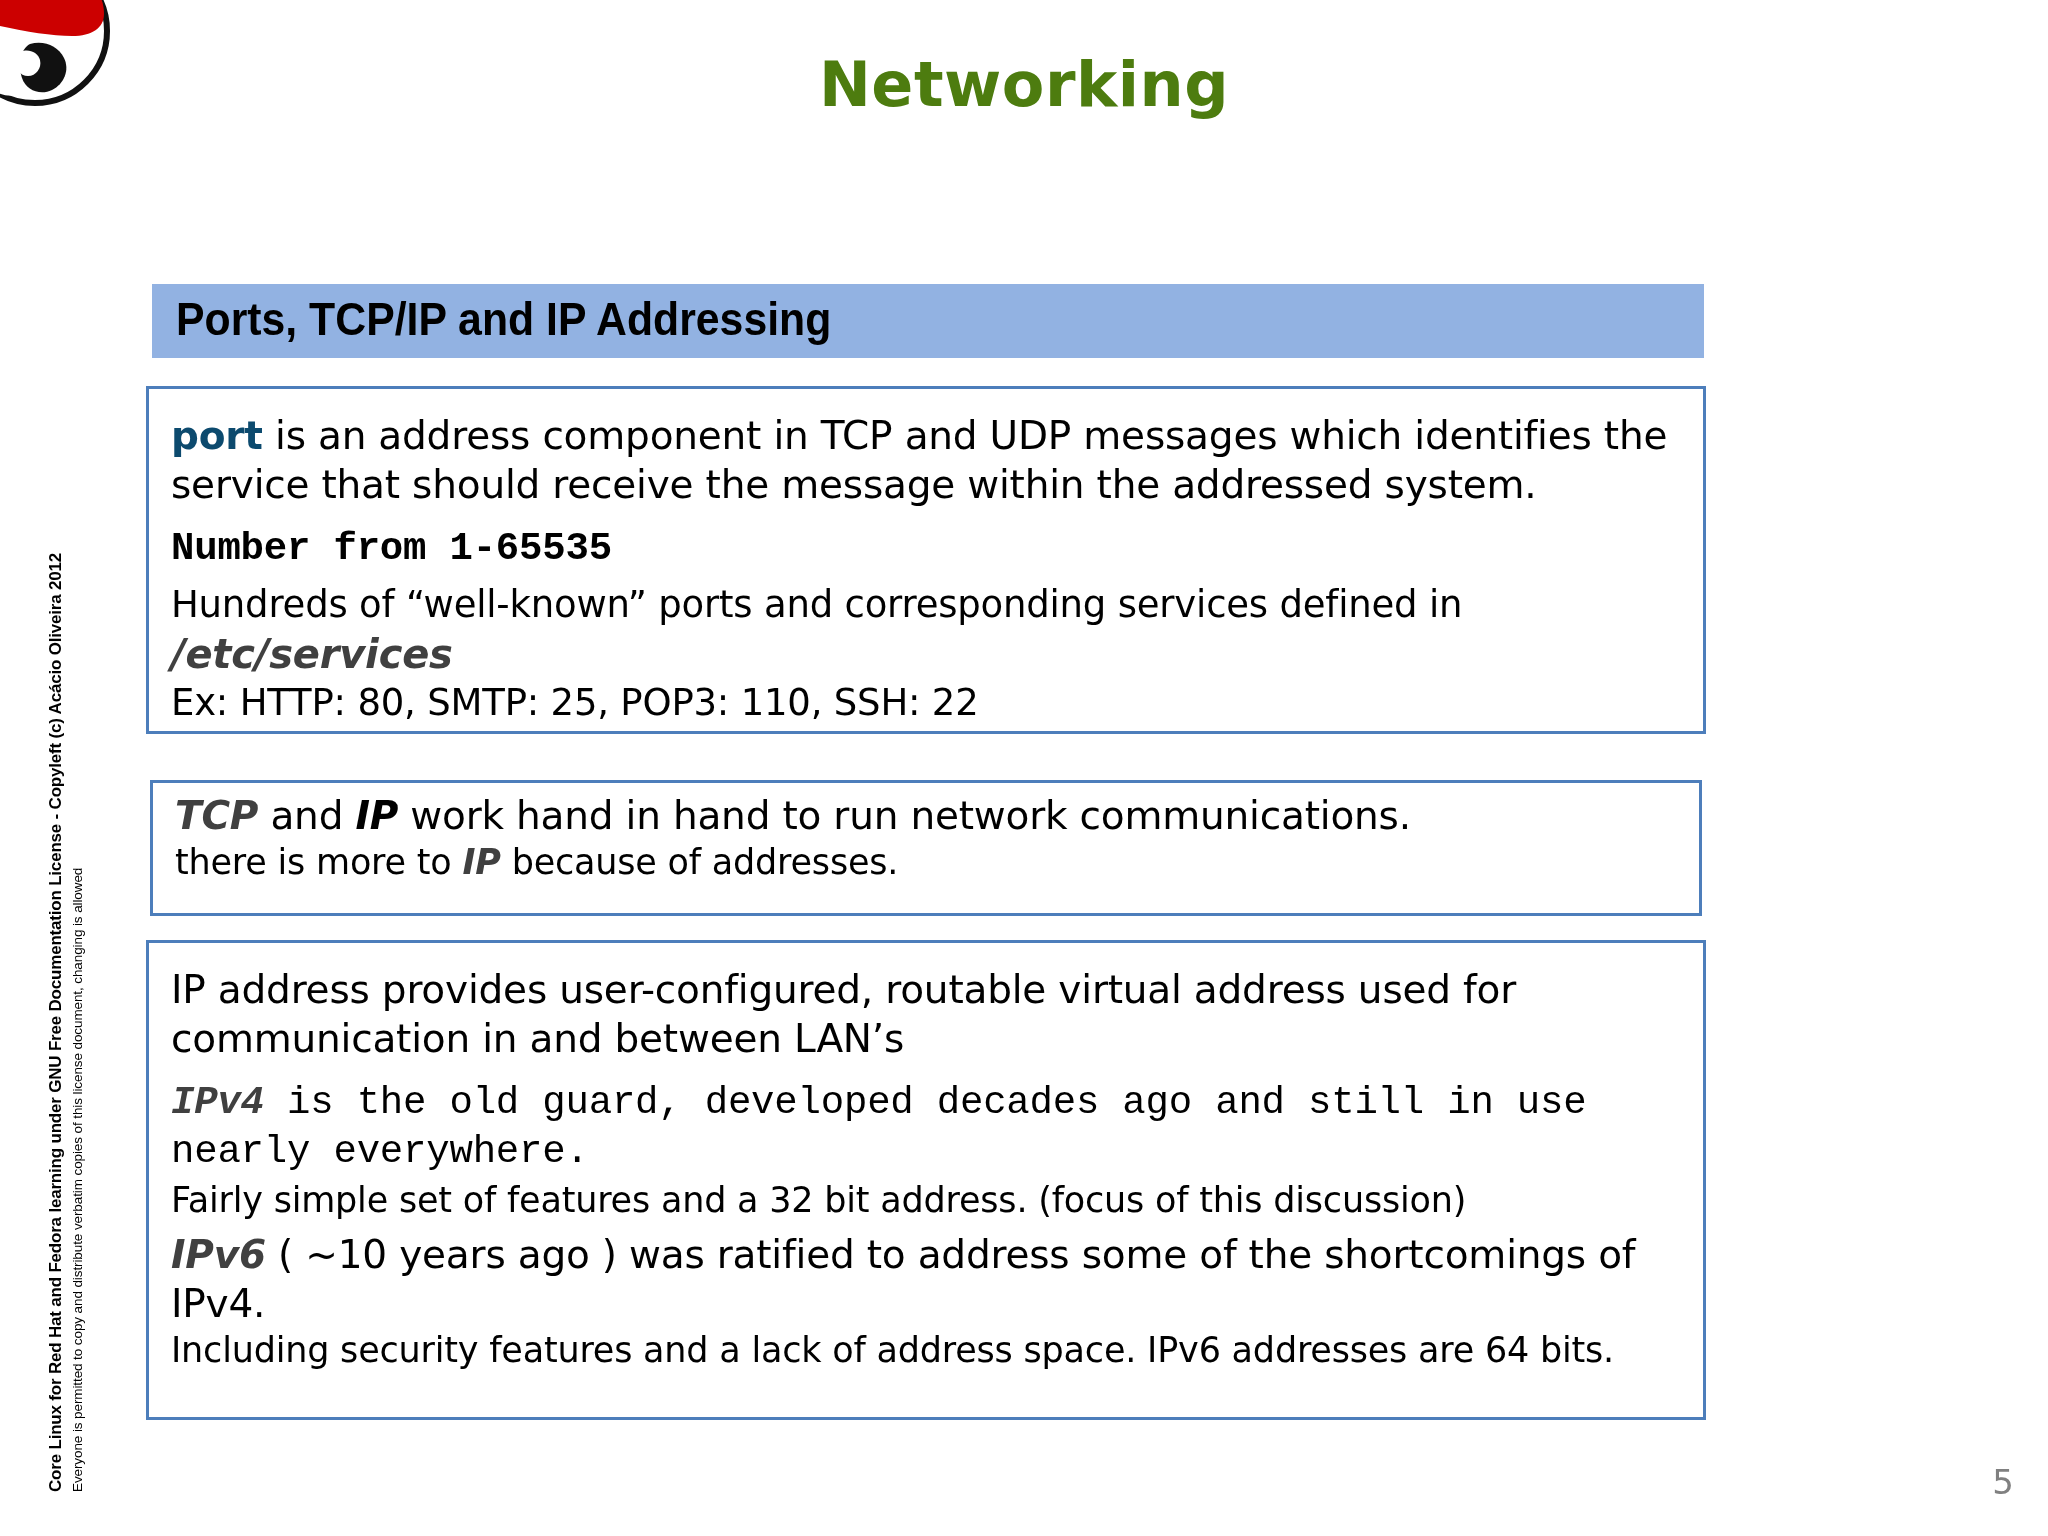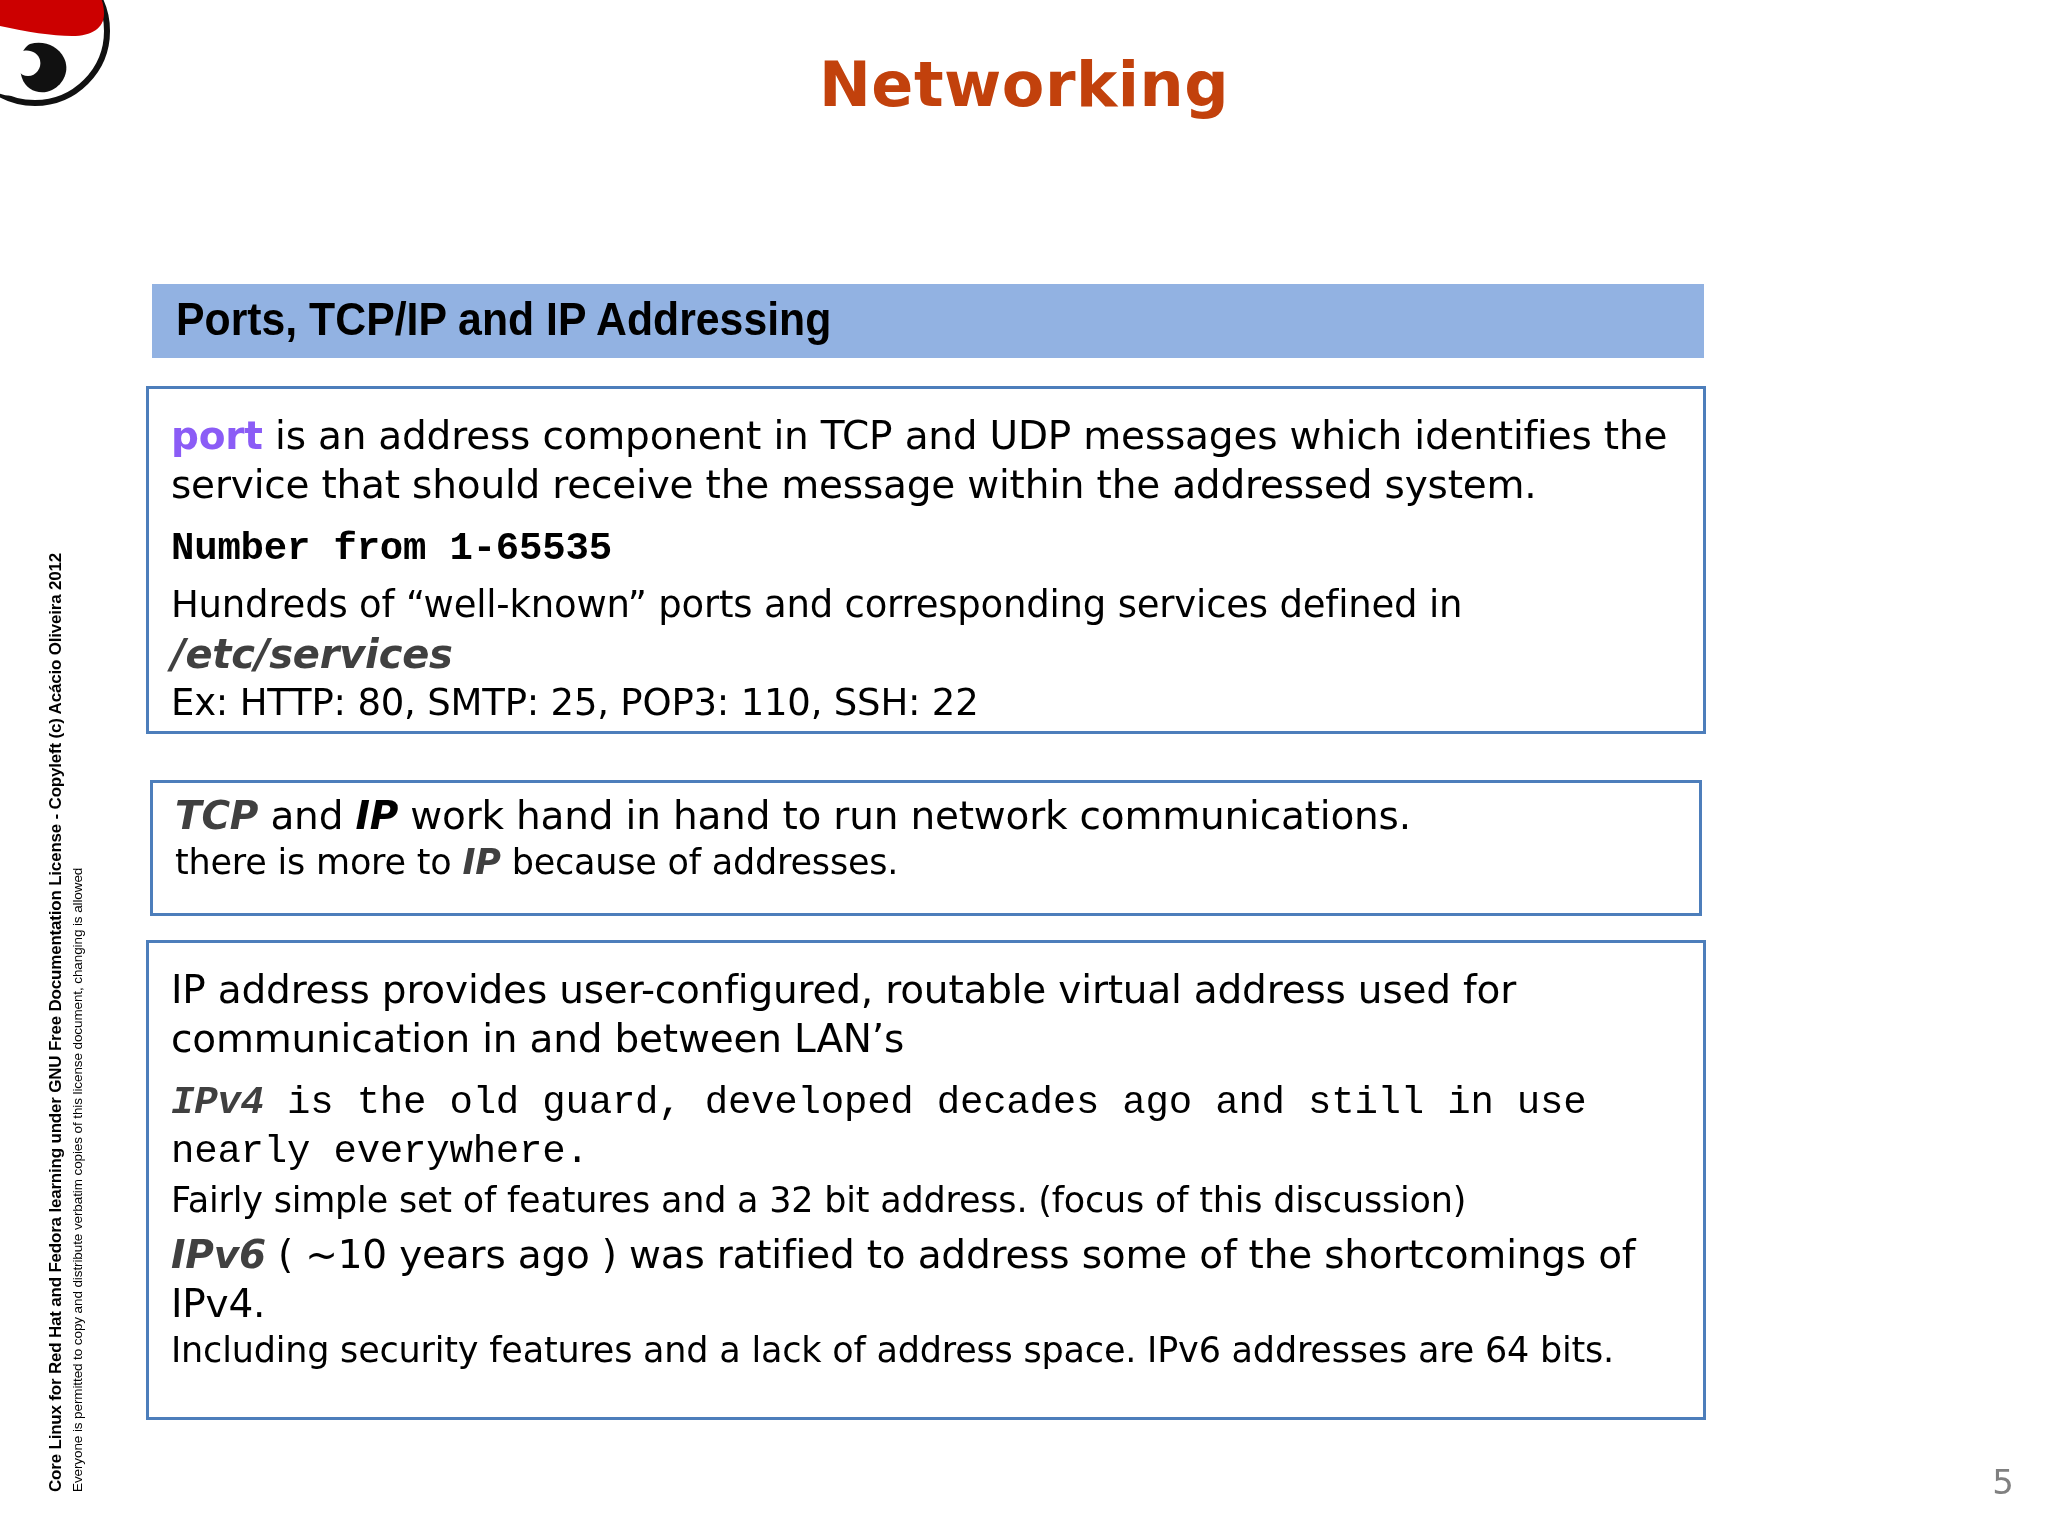--- a/index.html
+++ b/index.html
@@ -29,21 +29,21 @@
   #title {
     position: absolute;
     left: 0;
     top: 48px;
     width: 2048px;
     text-align: center;
     font-family: "DejaVu Sans", sans-serif;
     font-weight: bold;
     font-size: 62px;
     letter-spacing: 0.5px;
-    color: #c2410c;
+    color: #4d7c0f;
   }
 
   
   #banner {
     position: absolute;
     left: 152px;
     top: 284px;
     width: 1552px;
     height: 74px;
     background: #92b2e2;
@@ -85,21 +85,21 @@
   }
   .pad-top-lg { padding-top: 22px; }
   .pad-top-md { padding-top: 16px; font-family: Liberation Mono, monospace; }
   .pad-top-sm { padding-top: 8px; }
 
   .big { font-size: 39px; }
   .sm  { font-size: 35px; }
   .b        { font-weight: bold; }
   .bi       { font-weight: bold; font-style: italic; }
   .redbi    { color: #404040; font-weight: bold; font-style: italic; }
-  .redb     { color: #8b5cf6; font-weight: bold; }
+  .redb     { color: #0c4a6e; font-weight: bold; }
 
   
   #sidebar {
     position: absolute;
     left: 8px;
     top: 0px;
     width: 96px;
     height: 1536px;
   }
   .vert {

